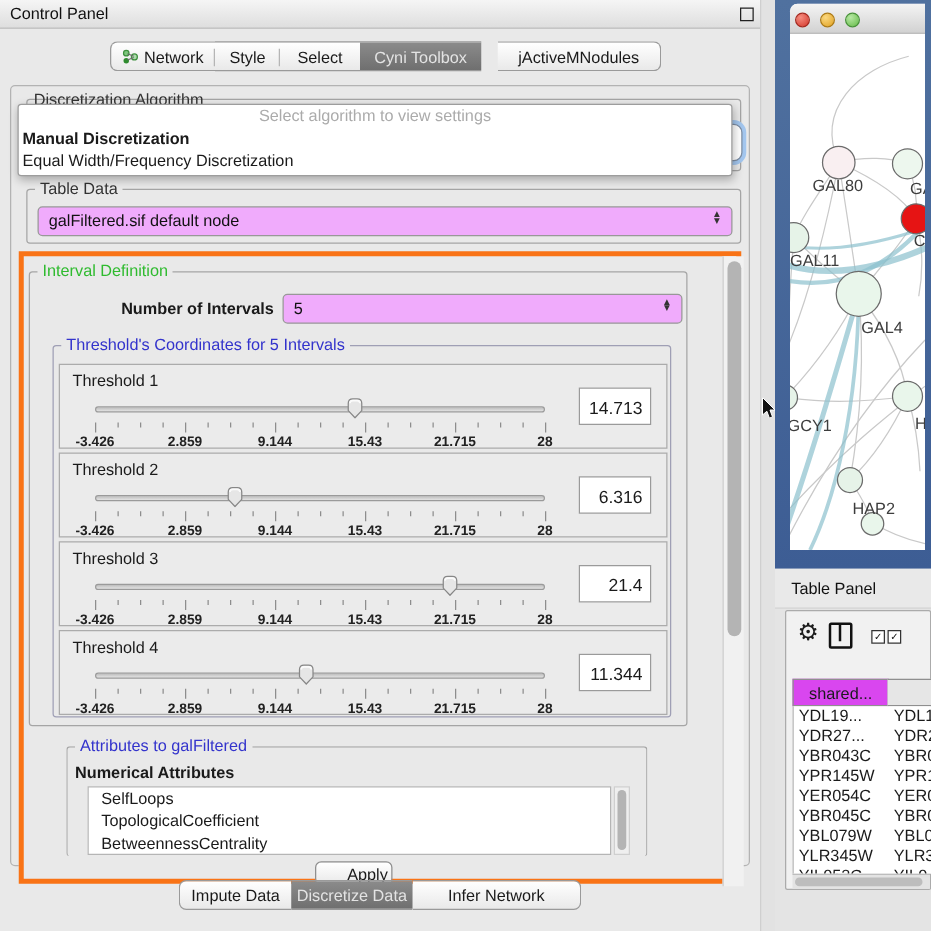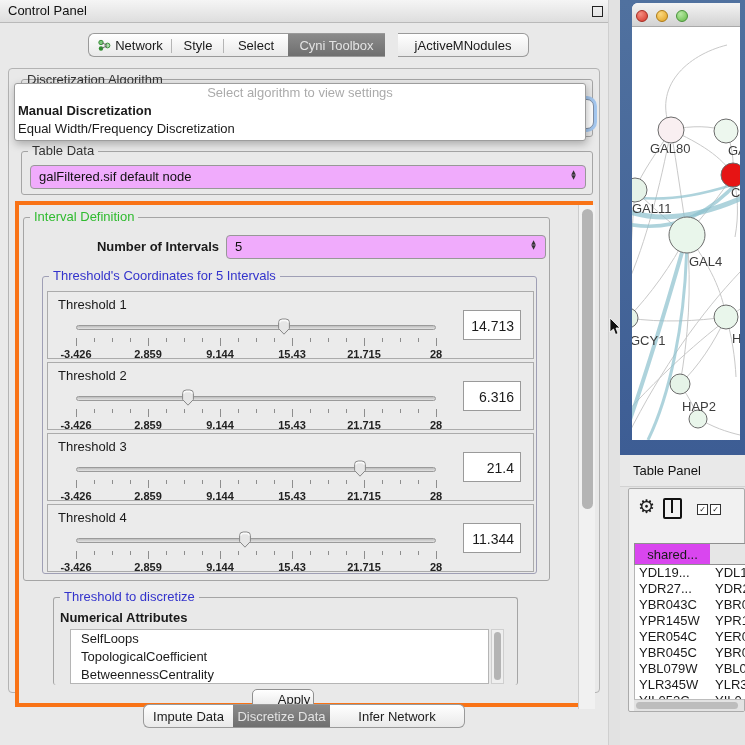--- a/index.html
+++ b/index.html
@@ -331,21 +331,21 @@
                   <span class="ticklabel" style="left:80%">21.715</span>
                   <span class="ticklabel" style="left:100%">28</span>
                 </div>
                 <div class="value-box">11.344</div>
               </div>
             </div>
         </div>
       </div>
 
       <div id="attr-group" class="groupbox" style="border-bottom:none;">
-        <span class="grouplabel lbl-blue">Threshold to discretize</span>
+        <span class="grouplabel lbl-blue">Attributes to galFiltered</span>
         <span id="attr-list-label">Numerical Attributes</span>
         <div id="attr-list">
           <div class="item">SelfLoops</div>
           <div class="item">TopologicalCoefficient</div>
           <div class="item">BetweennessCentrality</div>
         </div>
         <div id="attr-scroll">
             <div class="thumb"></div>
           </div>
       </div>

